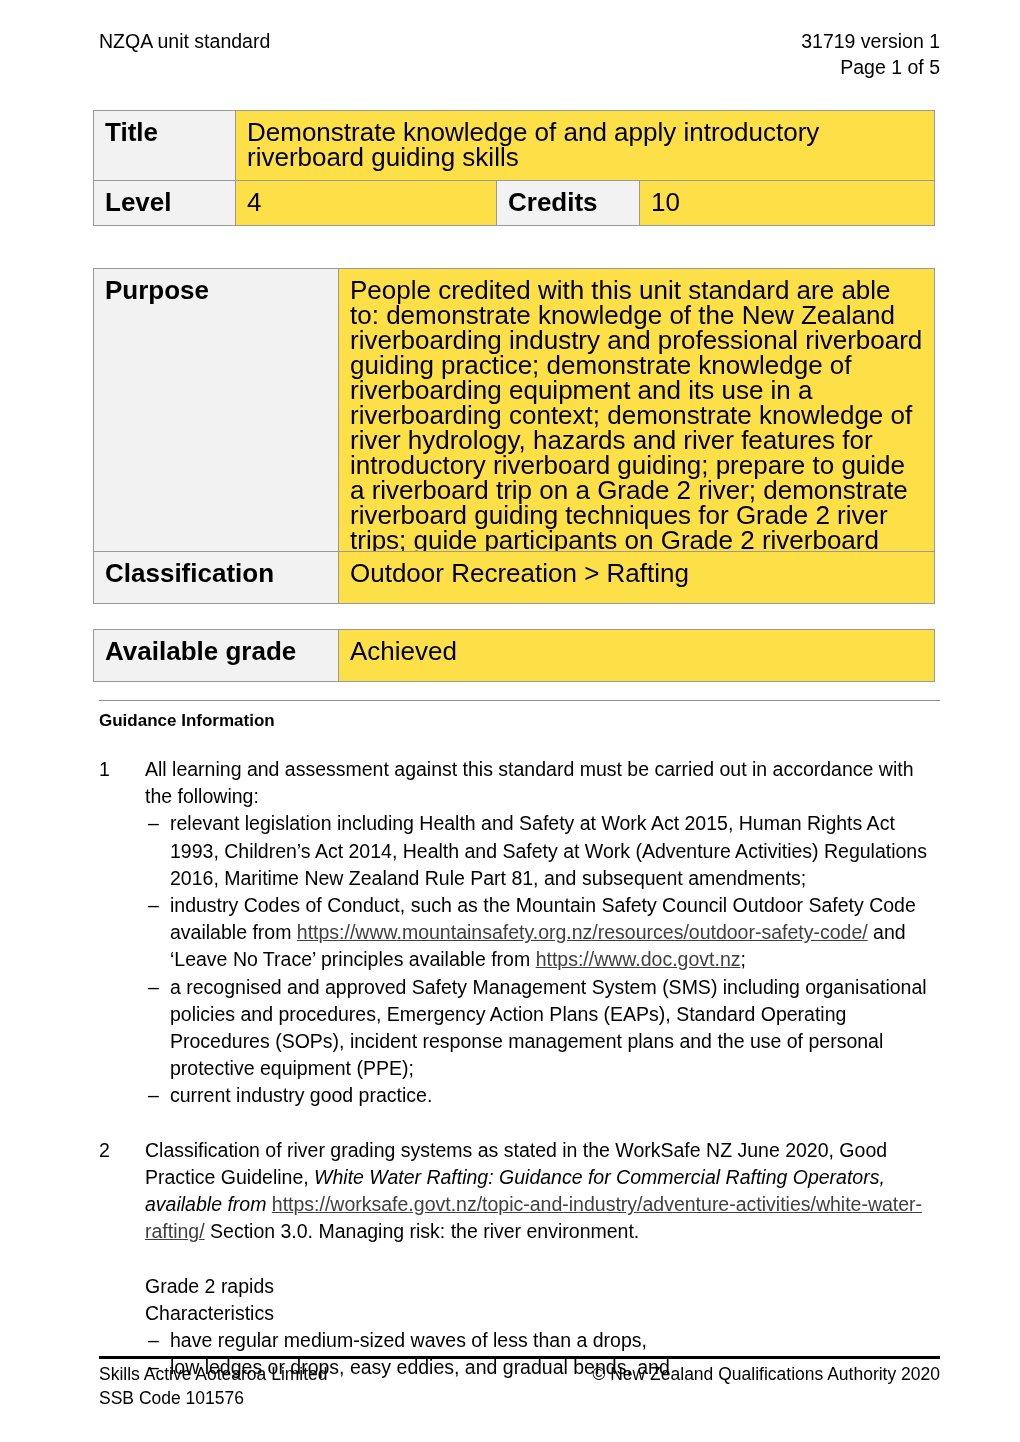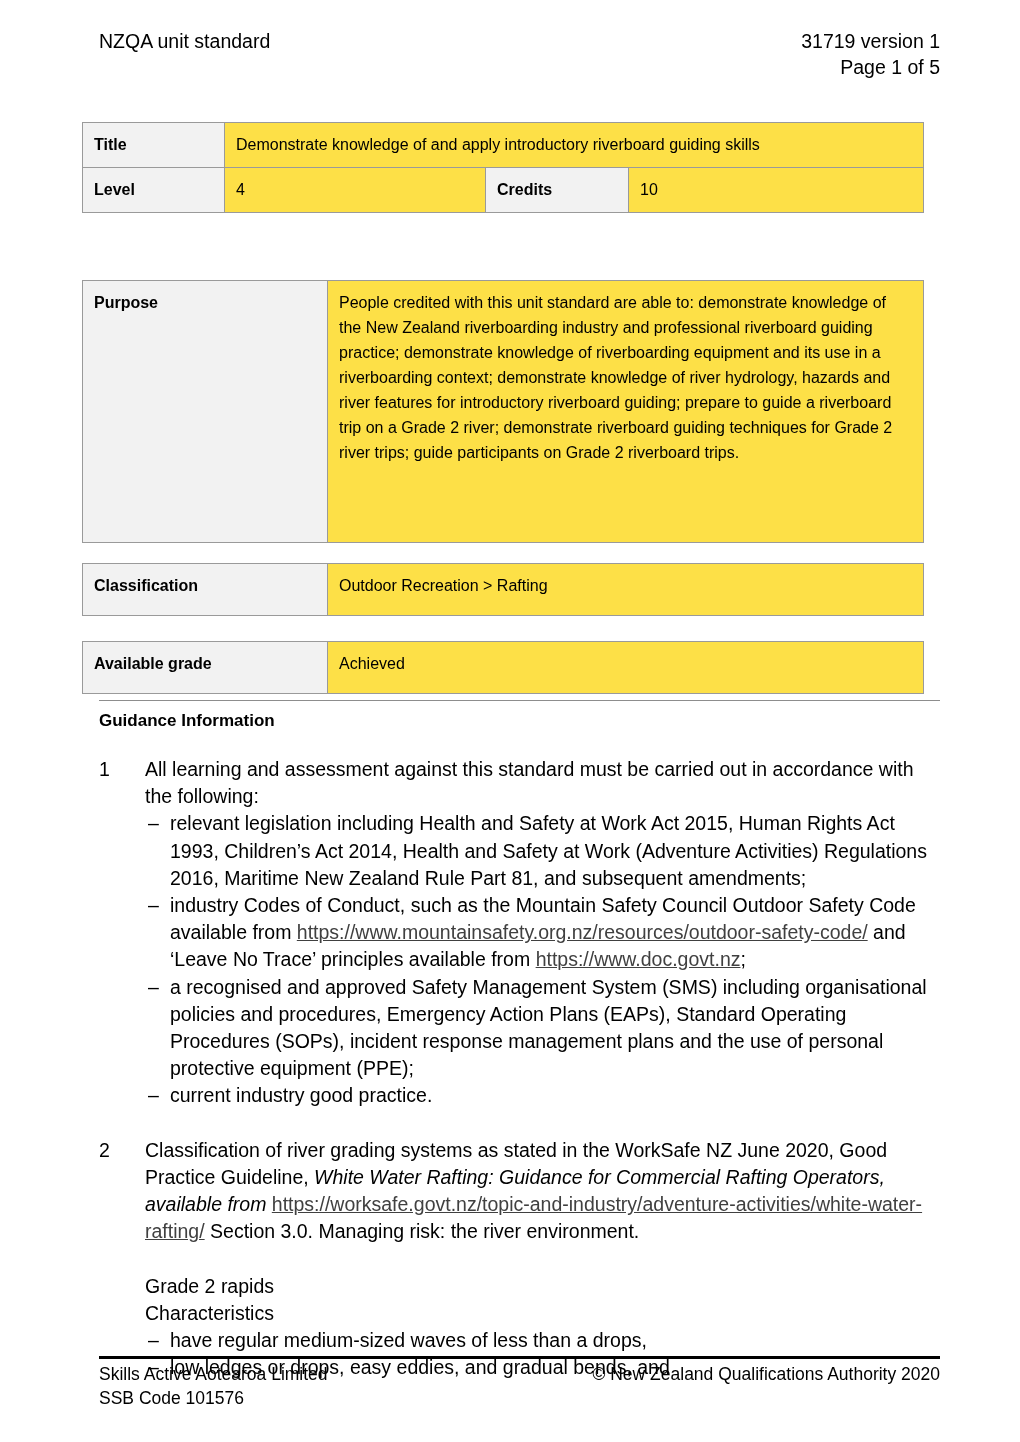--- a/index.html
+++ b/index.html
@@ -35,27 +35,26 @@
     align-items: flex-start;
     font-size: 19.5px;
     line-height: 26px;
   }
   .doc-header .hleft { white-space: nowrap; }
   .doc-header .hright { text-align: right; white-space: nowrap; }
 
   
   .tbl {
     position: absolute;
-    left: 82px;
+    left: 93px;
     width: 841px;
     border-collapse: collapse;
     table-layout: fixed;
-    font-size: 16px;
+    font-size: 26px;
     line-height: 25px;
-    margin-top: 12px;
   }
   .tbl td {
     border: 1px solid #9a9a9a;
     padding: 9px 11px 10px 11px;
     vertical-align: top;
   }
   .tbl td.lbl {
     background: #f2f2f2;
     font-weight: bold;
   }

